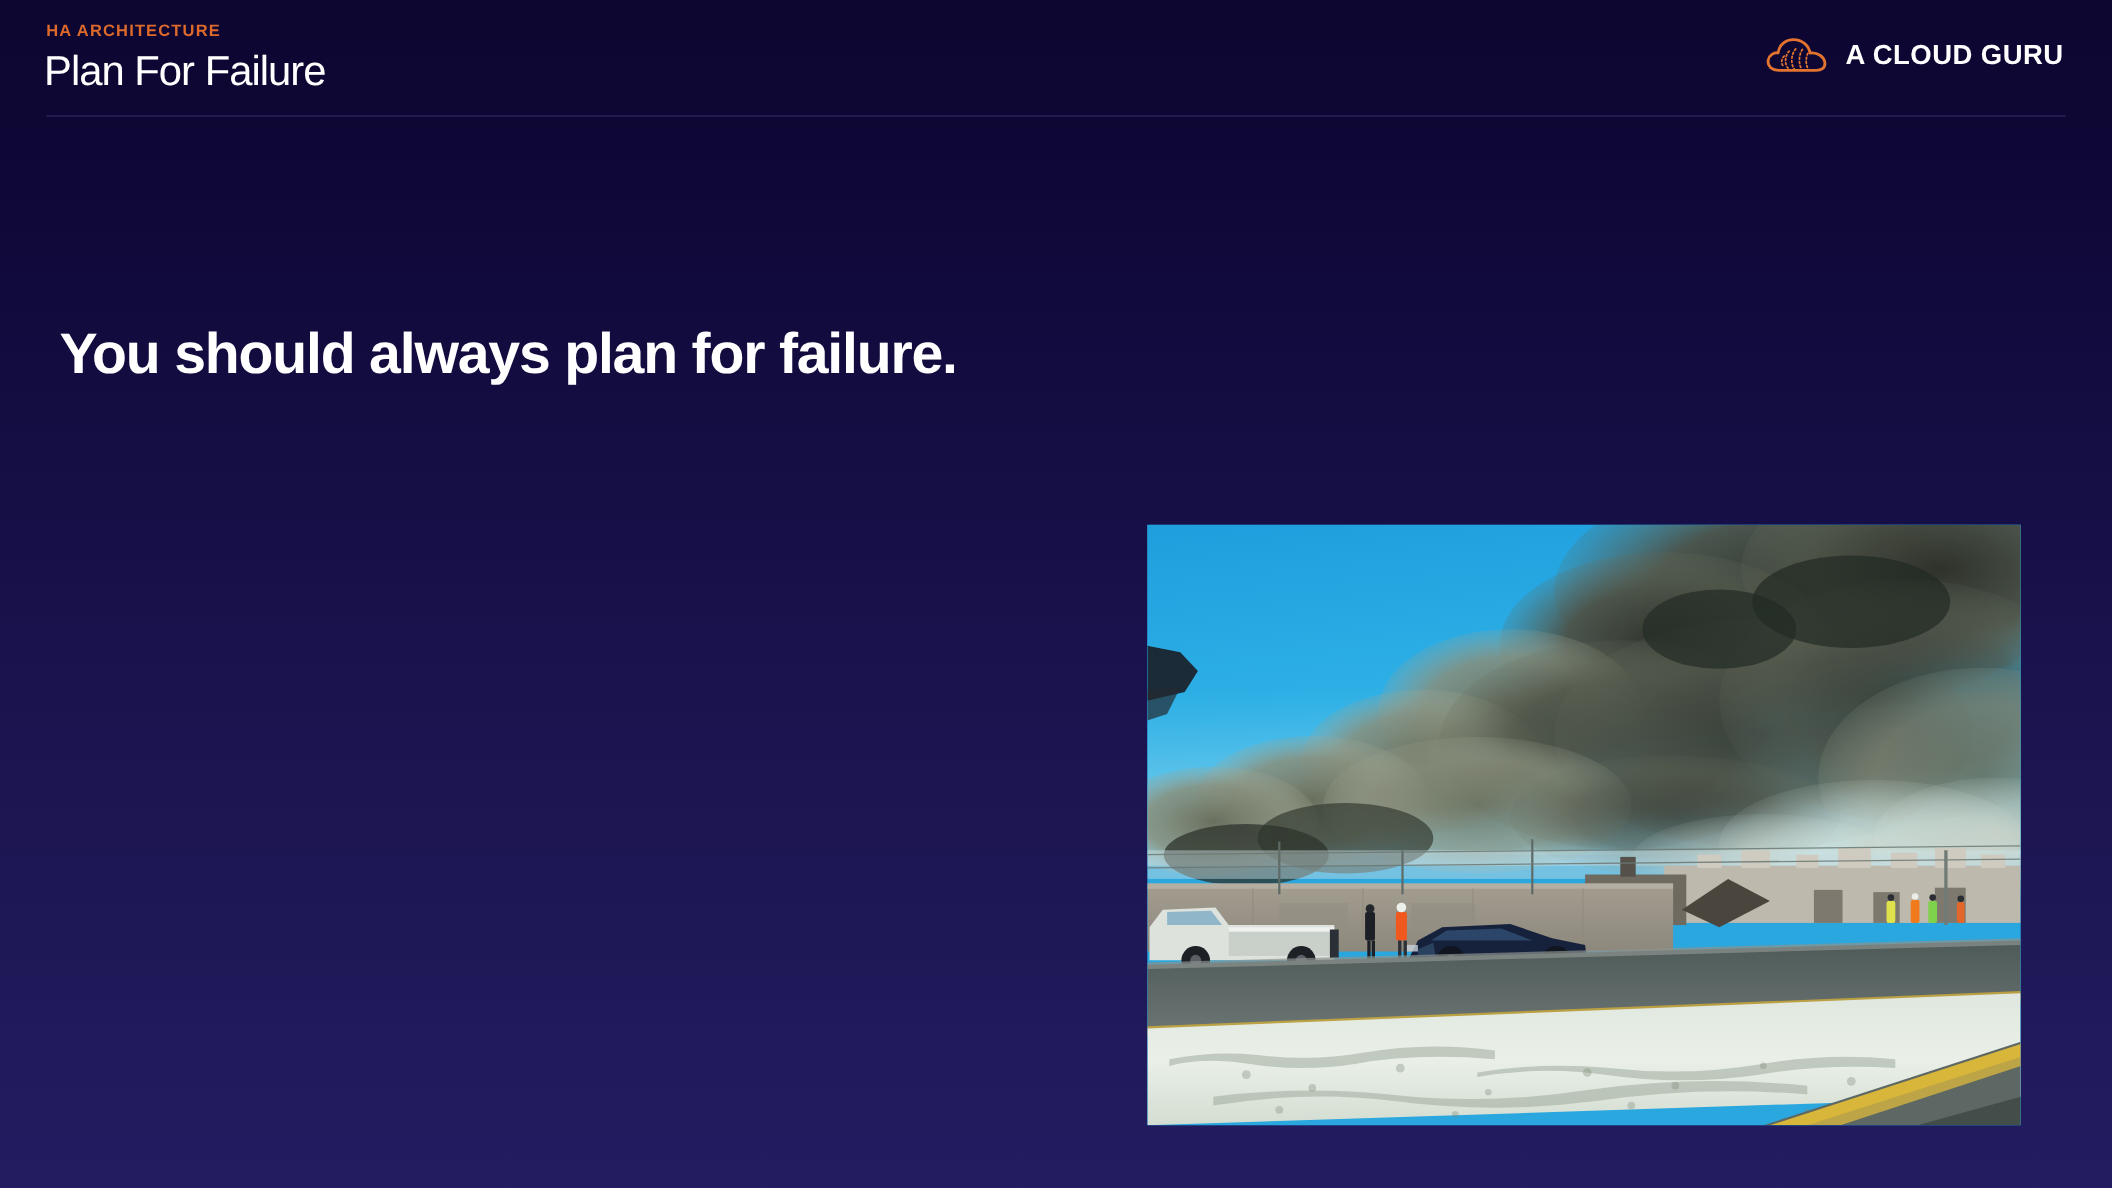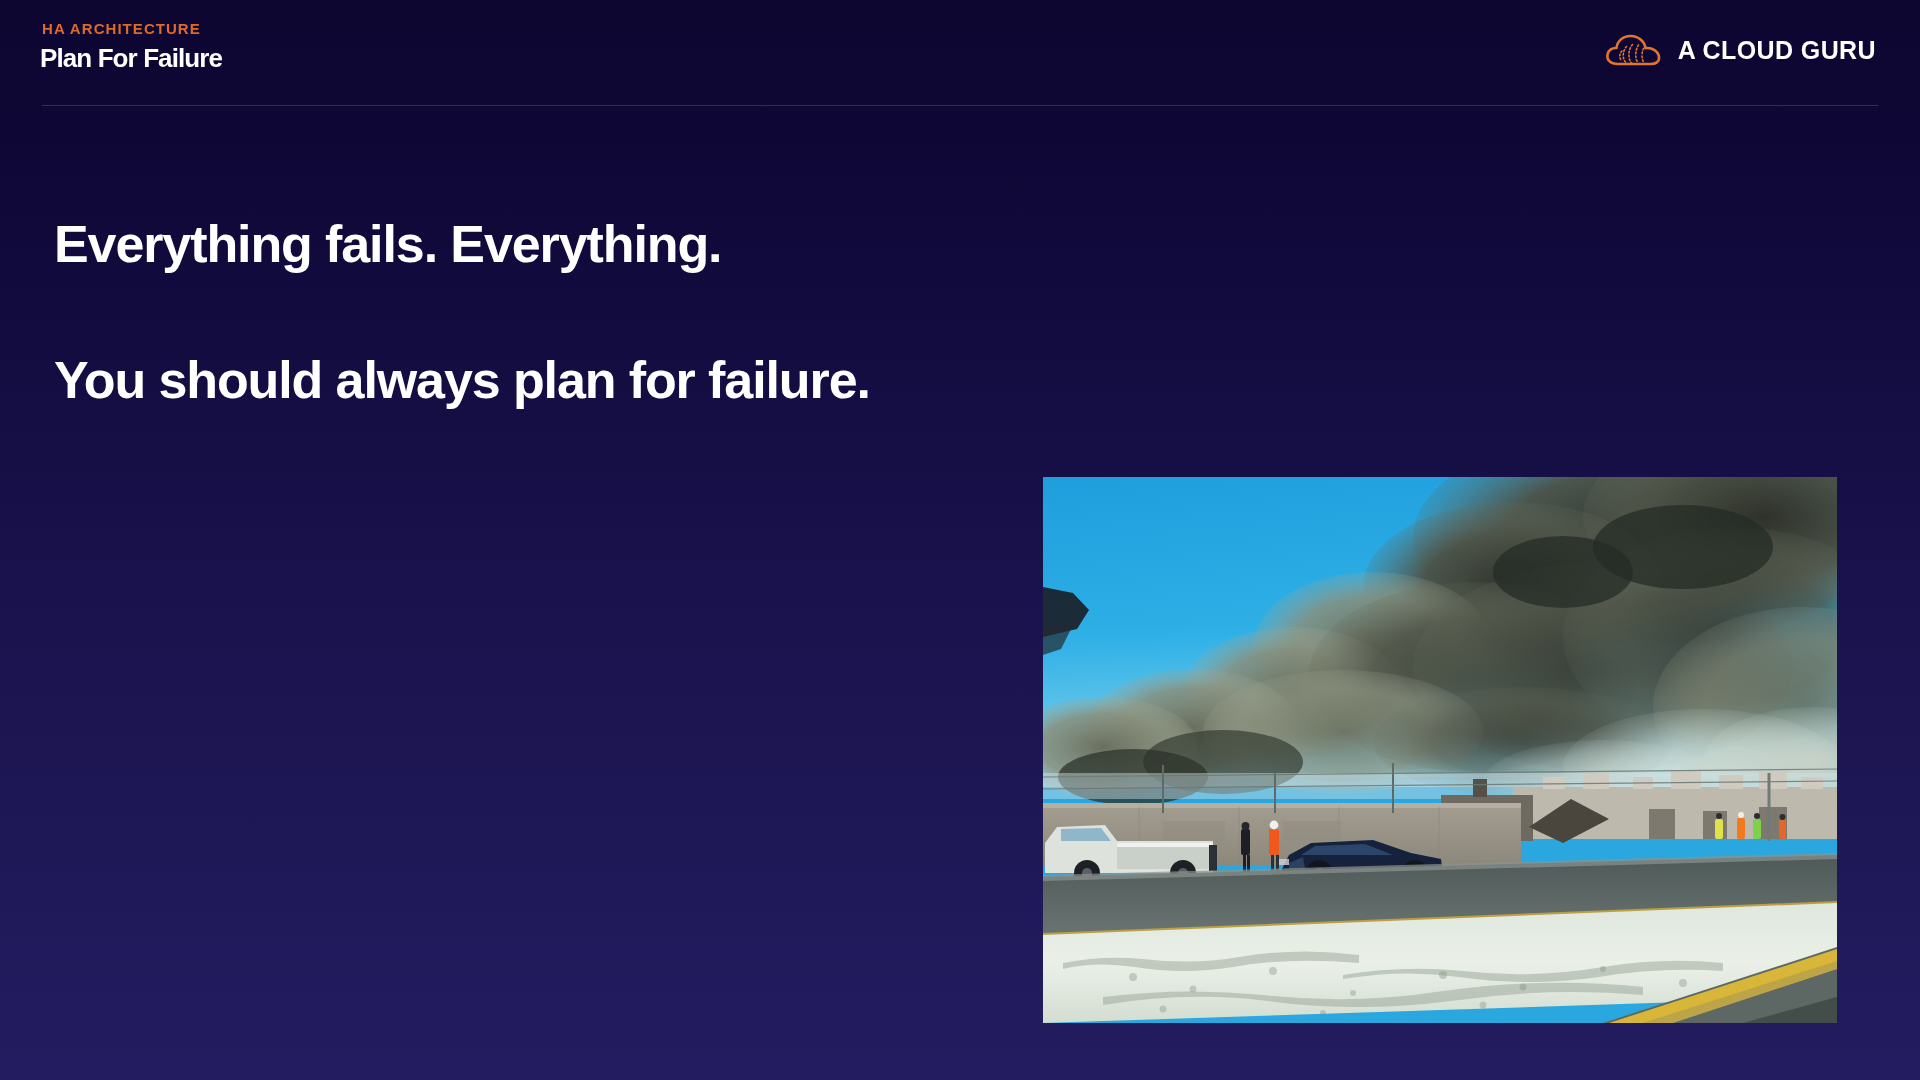--- a/index.html
+++ b/index.html
@@ -48,22 +48,22 @@
     letter-spacing:1.05px;
     color:#dd6a2b;
     white-space:nowrap;
     line-height:1;
   }
 
   #deck-title {
     position:absolute;
     left:40px;
     top:44px;
-    font-size:26px;
-    font-weight:bold;
+    font-size:38px;
+    font-weight:normal;
     letter-spacing:-0.9px;
     color:#ffffff;
     white-space:nowrap;
     line-height:1.15;
   }
 
   #brand {
     position:absolute;
     right:44px;
     top:28px;
@@ -150,21 +150,20 @@
           <path d="M39.5 18.5 C37.5 22.5 37.5 28.5 39.5 32" fill="none" stroke="#e2742f" stroke-width="1.6" stroke-dasharray="1.6 2.2" stroke-linecap="round"></path>
         </svg>
       </span>
       <span id="brand-name">A CLOUD GURU</span>
     </div>
 
     <div id="header-rule"></div>
   </div>
 
   <div id="headline-block">
-    <div class="headline" id="headline-1">Everything fails. Everything.</div>
     <div class="headline" id="headline-2">You should always plan for failure.</div>
   </div>
 
   <div id="photo">
     <svg viewBox="0 0 794 546" preserveAspectRatio="none" aria-hidden="true">
       <defs>
         <linearGradient id="skyG" x1="0" y1="0" x2="0.25" y2="1">
           <stop offset="0" stop-color="#1f9edd"></stop>
           <stop offset="0.55" stop-color="#2eb0e6"></stop>
           <stop offset="1" stop-color="#4cc3ec"></stop>

